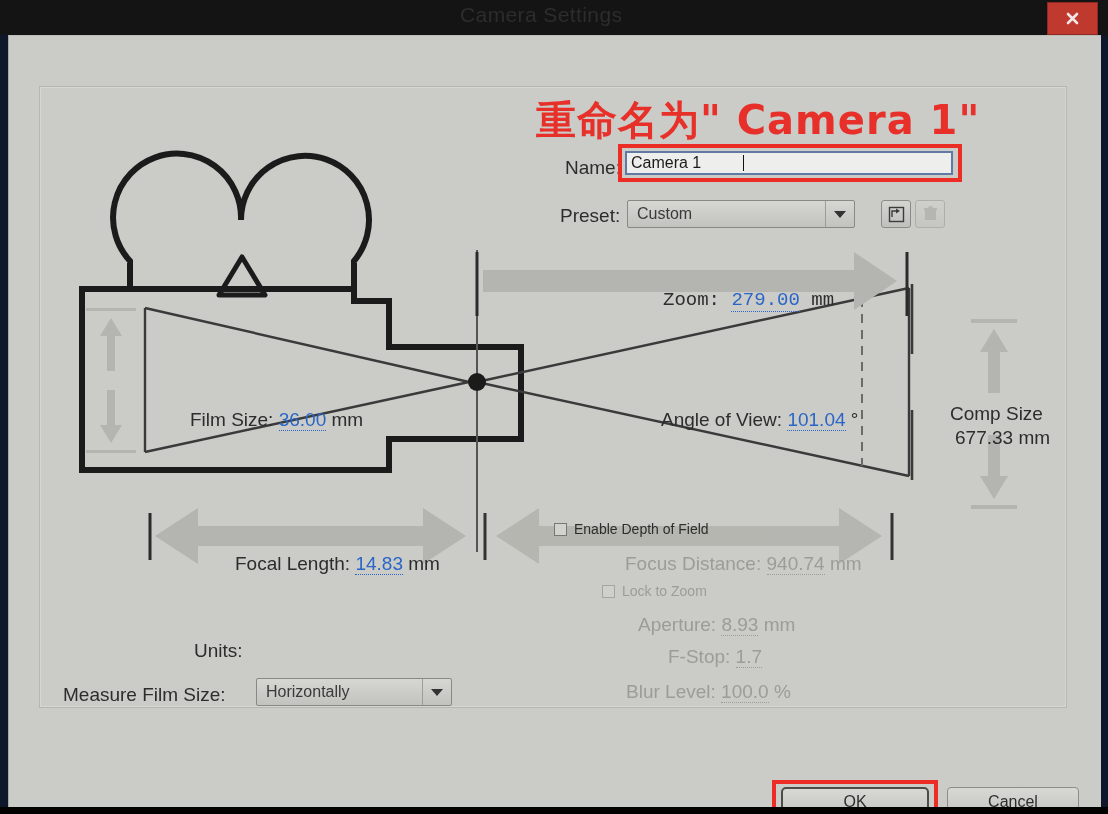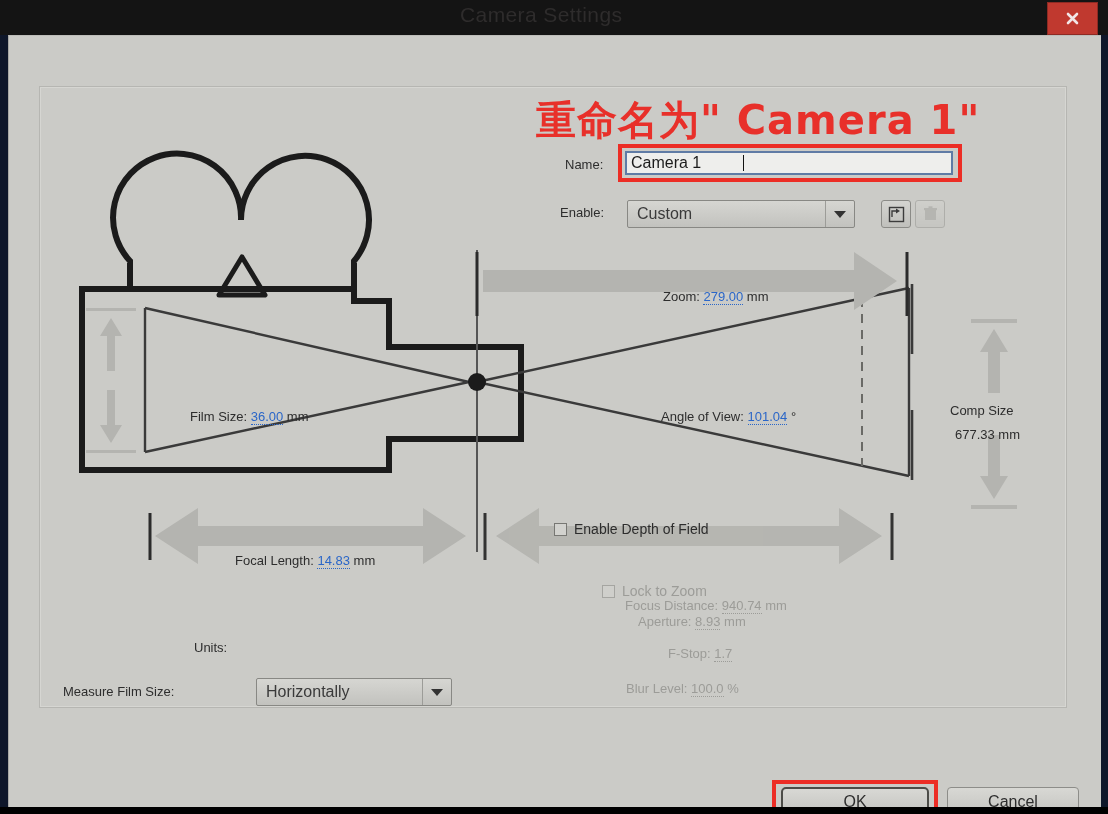--- a/index.html
+++ b/index.html
@@ -63,21 +63,21 @@
     position: absolute;
     left: 30px; top: 50px;
     width: 1026px; height: 620px;
     border: 1px solid #b6b6b2;
     box-shadow: inset 0 0 0 1px #d6d6d2;
   }
 
   
   .lbl {
     position: absolute;
-    font-size: 13px;
+    font-size: 19px;
     color: #2d2d2d;
     white-space: nowrap;
   }
   .num {
     color: #2a66c8;
     border-bottom: 1px dotted #2a66c8;
   }
   .dim { color: #9c9c98 !important; }
   .dim .num { color: #9c9c98 !important; border-bottom-color:#9c9c98; }
 
@@ -171,27 +171,27 @@
 
   
   #diagram {
     position: absolute;
     left: 0; top: 0;
     width: 1092px; height: 772px;
     pointer-events: none;
   }
 
   
-  #zoom-text        { left: 654px; top: 253px; }
+  #zoom-text        { left: 654px; top: 253px; font-family: Liberation Mono, monospace; }
   #filmsize-text    { left: 181px; top: 373px; }
   #aov-text         { left: 652px; top: 373px; }
   #compsize-label   { left: 941px; top: 367px; }
   #compsize-value   { left: 946px; top: 391px; }
   #focallen-text    { left: 226px; top: 517px; }
-  #focusdist-text   { left: 616px; top: 517px; margin-top: 45px; }
+  #focusdist-text   { left: 616px; top: 517px; }
 
   
   .checkrow {
     position: absolute;
     display: flex; align-items: center;
     cursor: pointer;
   }
   .cbox {
     width: 13px; height: 13px;
     background: #d2d2ce;
@@ -348,21 +348,21 @@
 
     <div id="annotation">重命名为" Camera 1"</div>
 
     <div class="lbl" id="name-label">Name:</div>
     <div id="name-highlight"></div>
     <div id="name-input">
       <span id="name-value">Camera 1</span>
       <span id="caret"></span>
     </div>
 
-    <div class="lbl" id="preset-label">Enable:</div>
+    <div class="lbl" id="preset-label">Preset:</div>
     <div class="combo" id="preset-combo">
       <span class="cval">Custom</span>
       <span class="carrow">
           <i></i>
         </span>
     </div>
     <div class="iconbtn" id="preset-save">
       <svg width="17" height="17" viewBox="0 0 17 17">
         <rect x="1.5" y="1.5" width="14" height="14" fill="none" stroke="#3c3c3c" stroke-width="1.4"></rect>
         <path d="M4 11 L4 5 L10 5" fill="none" stroke="#3c3c3c" stroke-width="1.4"></path>

